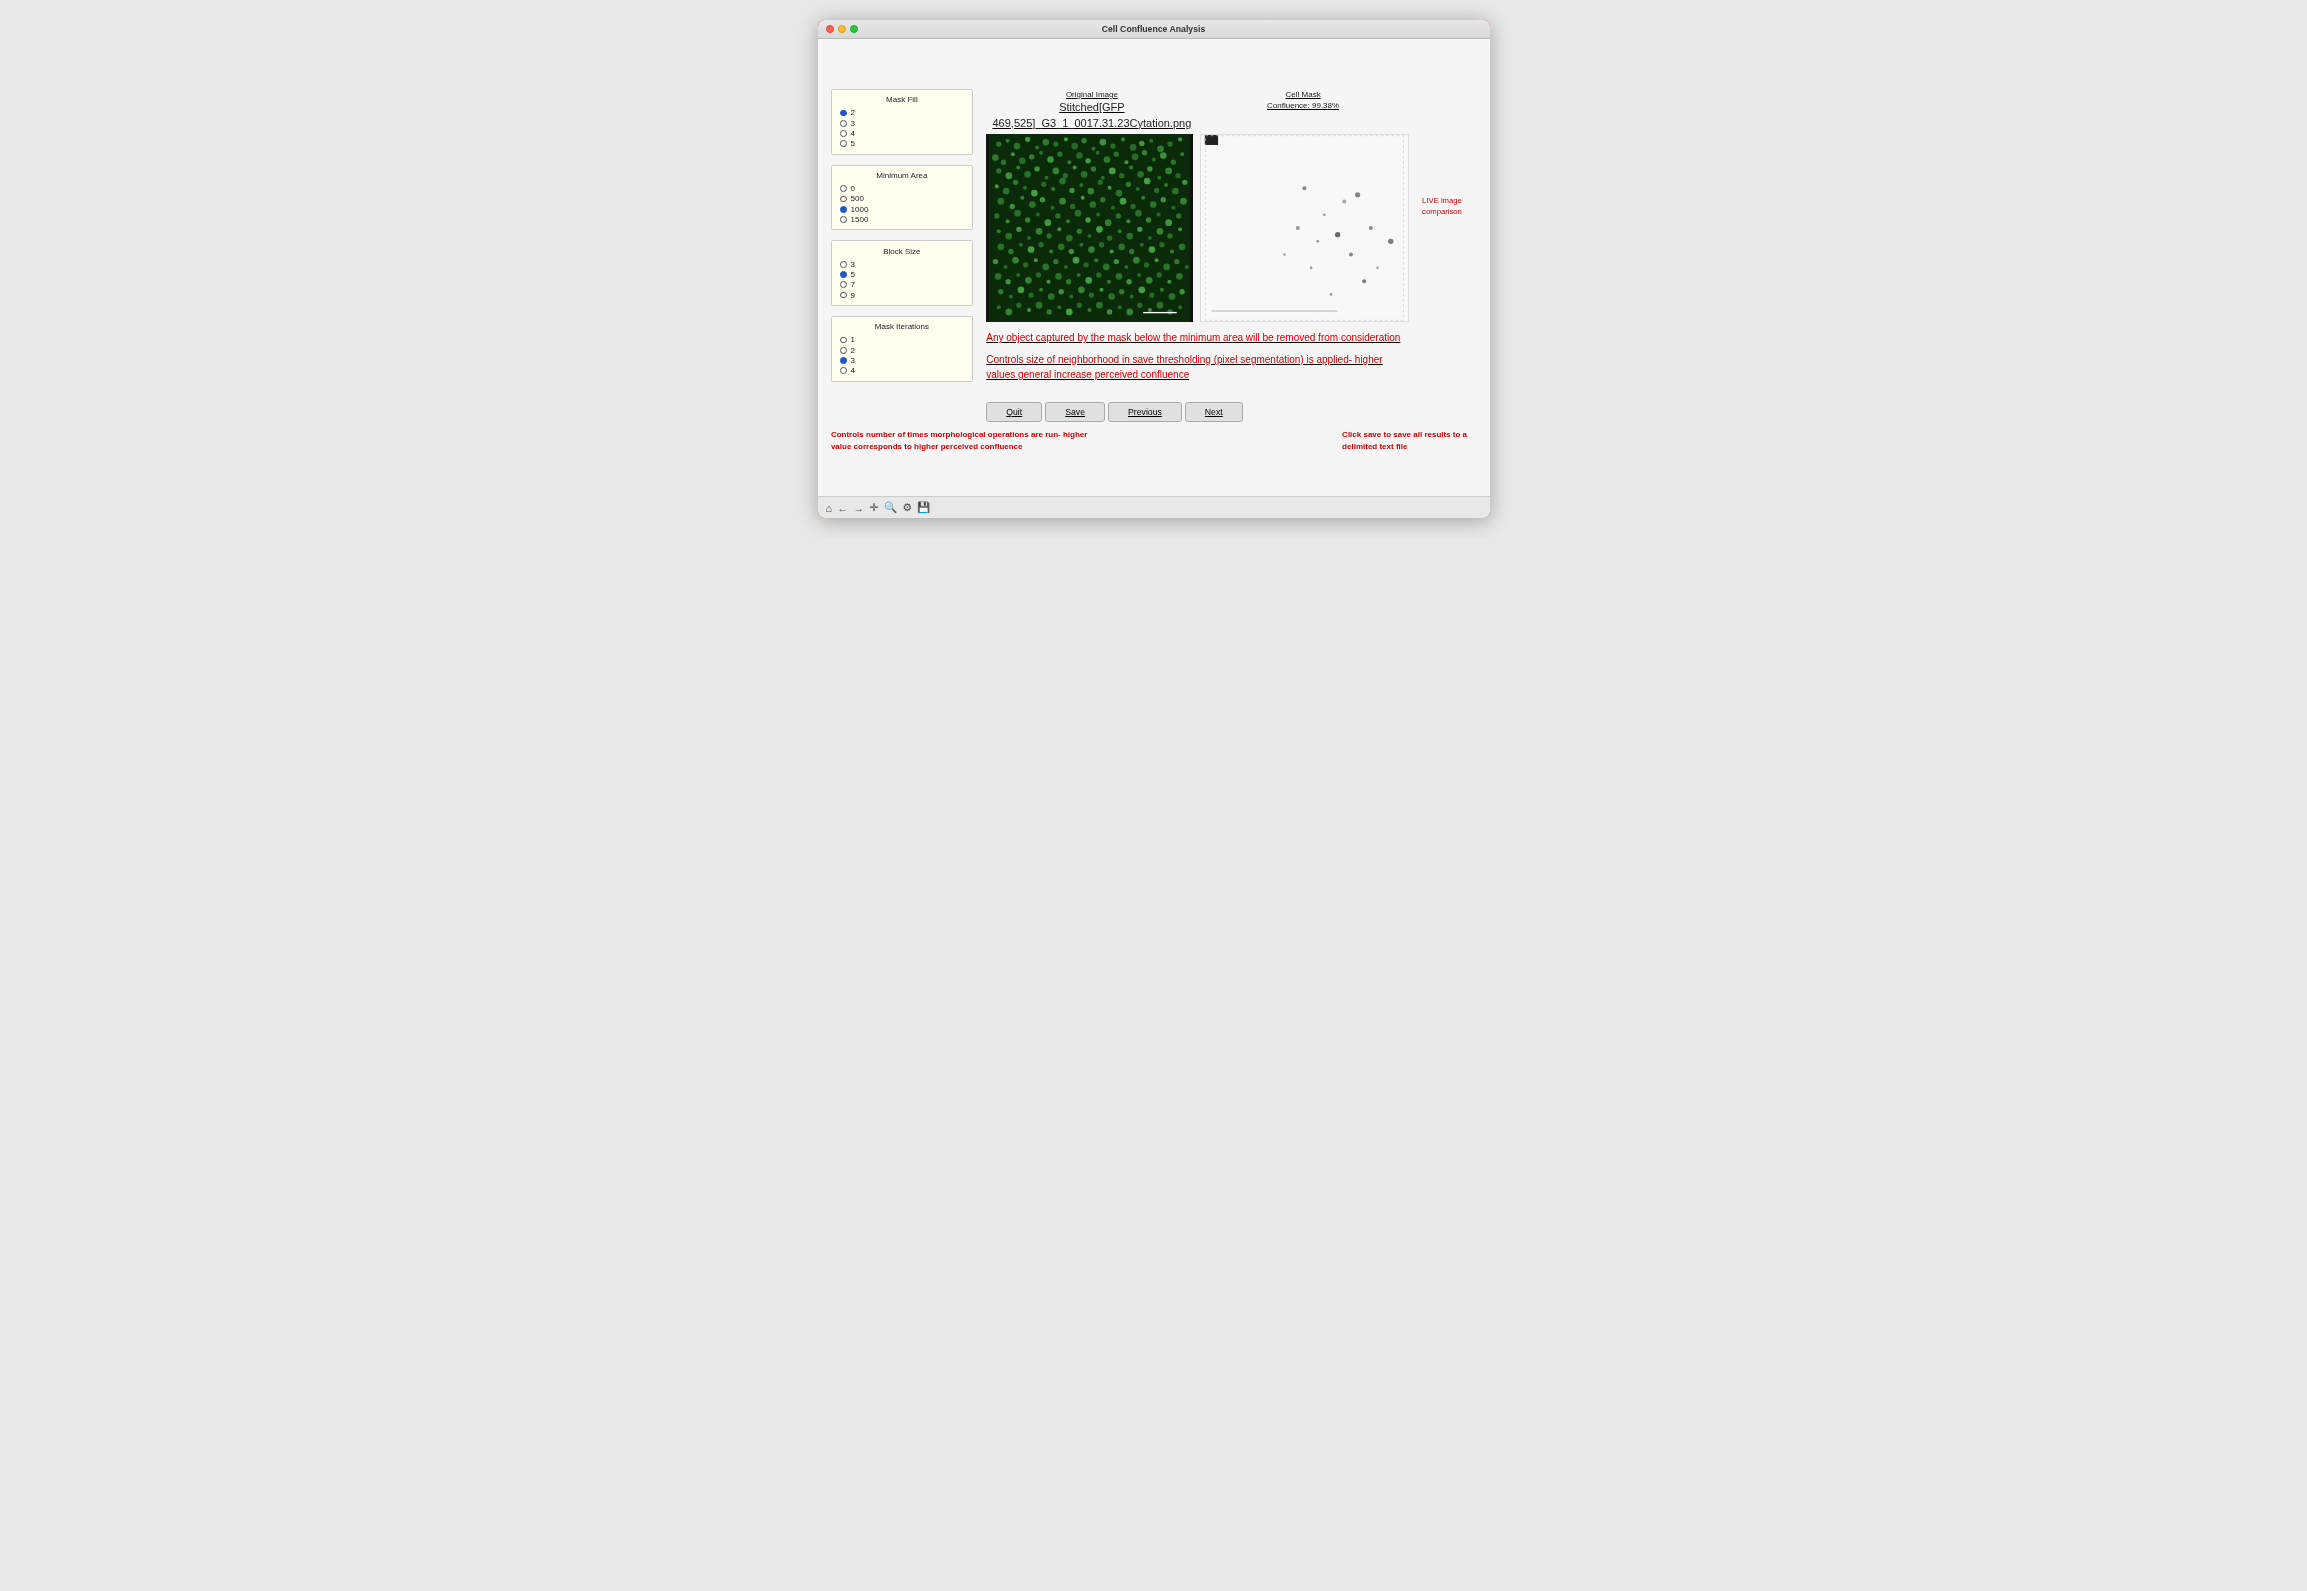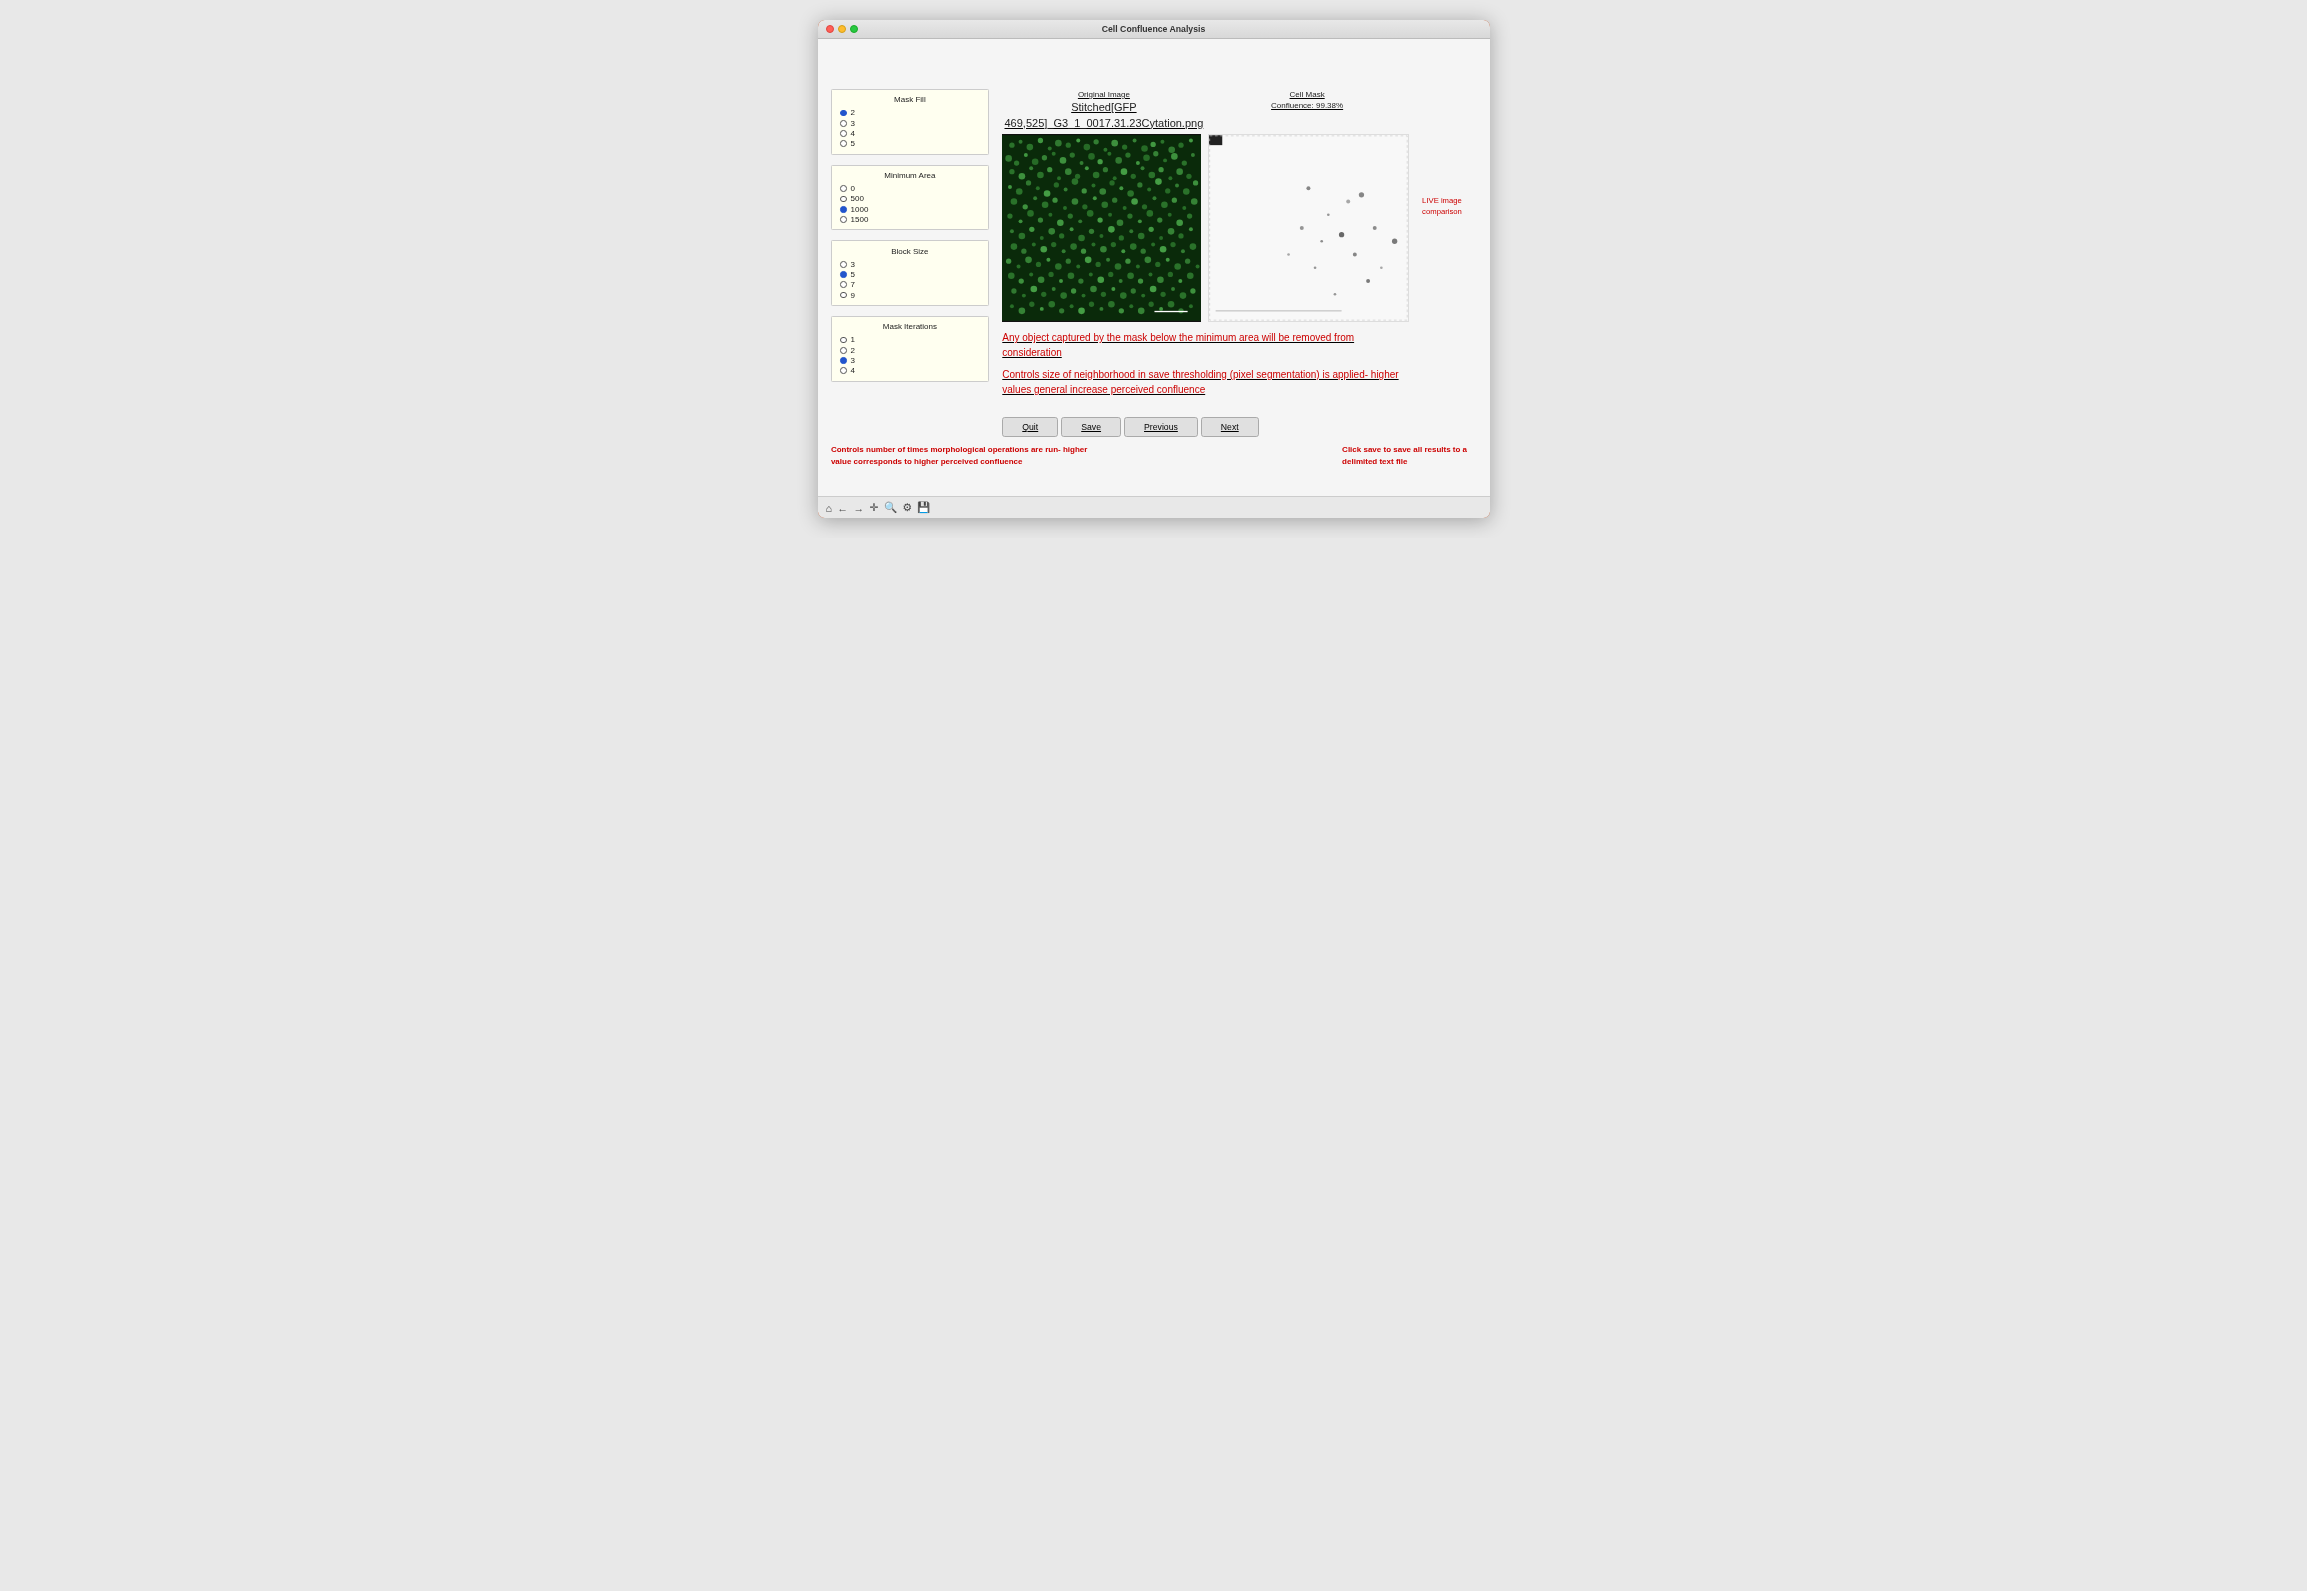--- a/index.html
+++ b/index.html
@@ -61,21 +61,21 @@
     .main-layout {
       display: flex;
       gap: 13.4px;
       margin-top: 40px;
       position: relative;
     }
     .left-panel {
       display: flex;
       flex-direction: column;
       gap: 10px;
-      width: 158px;
+      width: 142px;
       flex-shrink: 0;
     }
     .control-box {
       background: #fffff0;
       border: 0.7px solid #ccc;
       border-radius: 1.3px;
       padding: 5.4px 8px;
     }
     .control-box-title {
       text-align: center;

